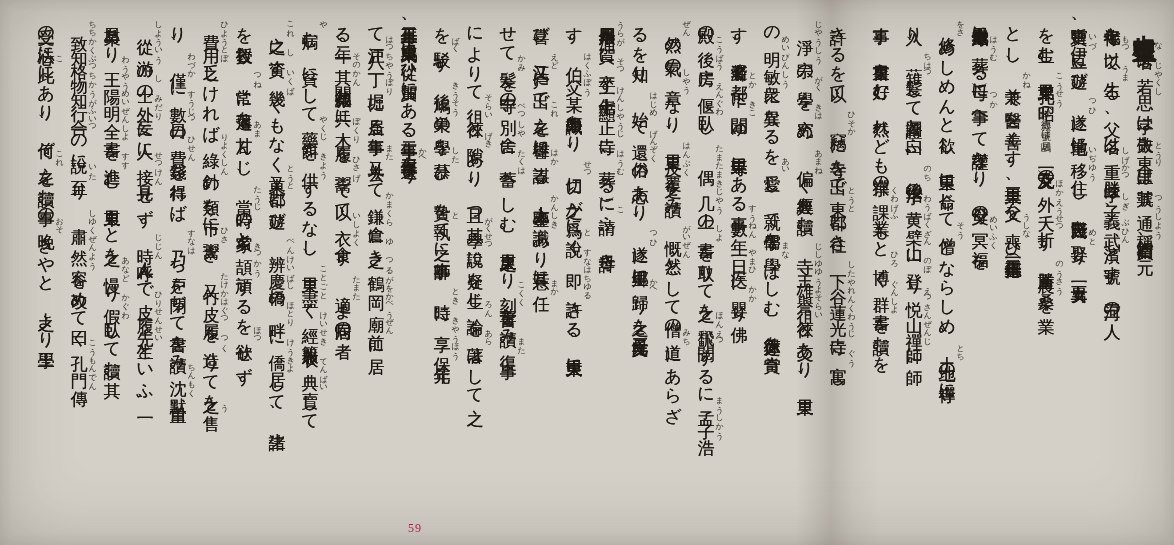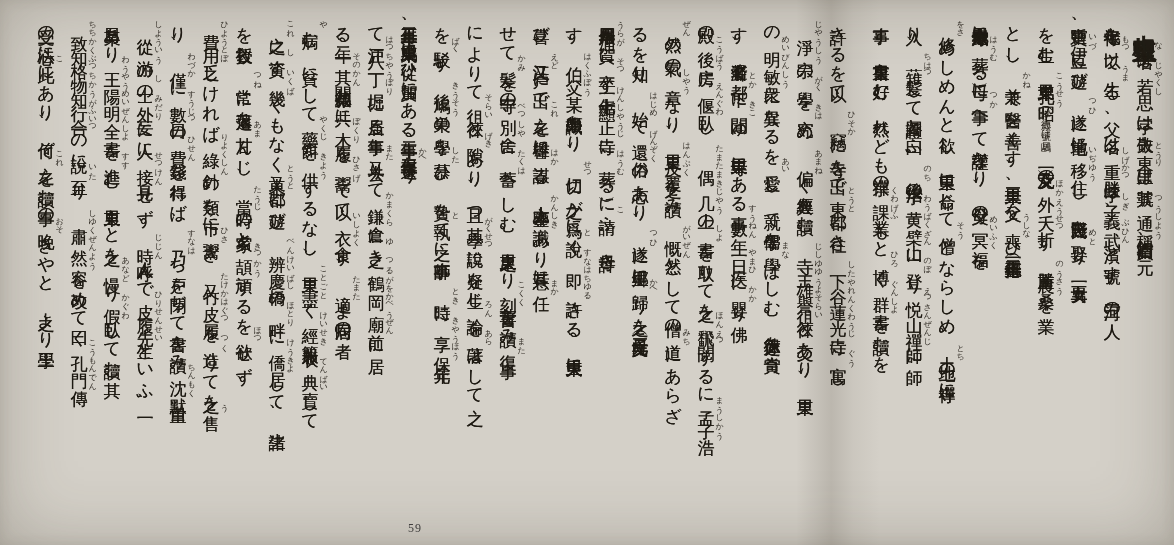--- a/index.html
+++ b/index.html
@@ -35,21 +35,21 @@
   }
   ruby{ruby-position:over;}
   rt{font-size:8px;font-weight:normal;letter-spacing:-.5px;color:#2c2720;text-shadow:none;}
   
   .note{
     display:inline-block;font-size:10px;line-height:11px;height:58px;
     margin-block:1px;text-shadow:none;color:#262119;
   }
   .page-number{
     position:absolute;left:408px;top:521px;
-    font-size:12px;letter-spacing:1px;color:#404040;
+    font-size:12px;letter-spacing:1px;color:#be185d;
     font-family:"Liberation Serif","DejaVu Serif",serif;
   }
 </style>
 </head>
 <body>
 
 <div class="spine"></div>
 
 <div class="page-block" id="block-opening">
   <div class="col">

